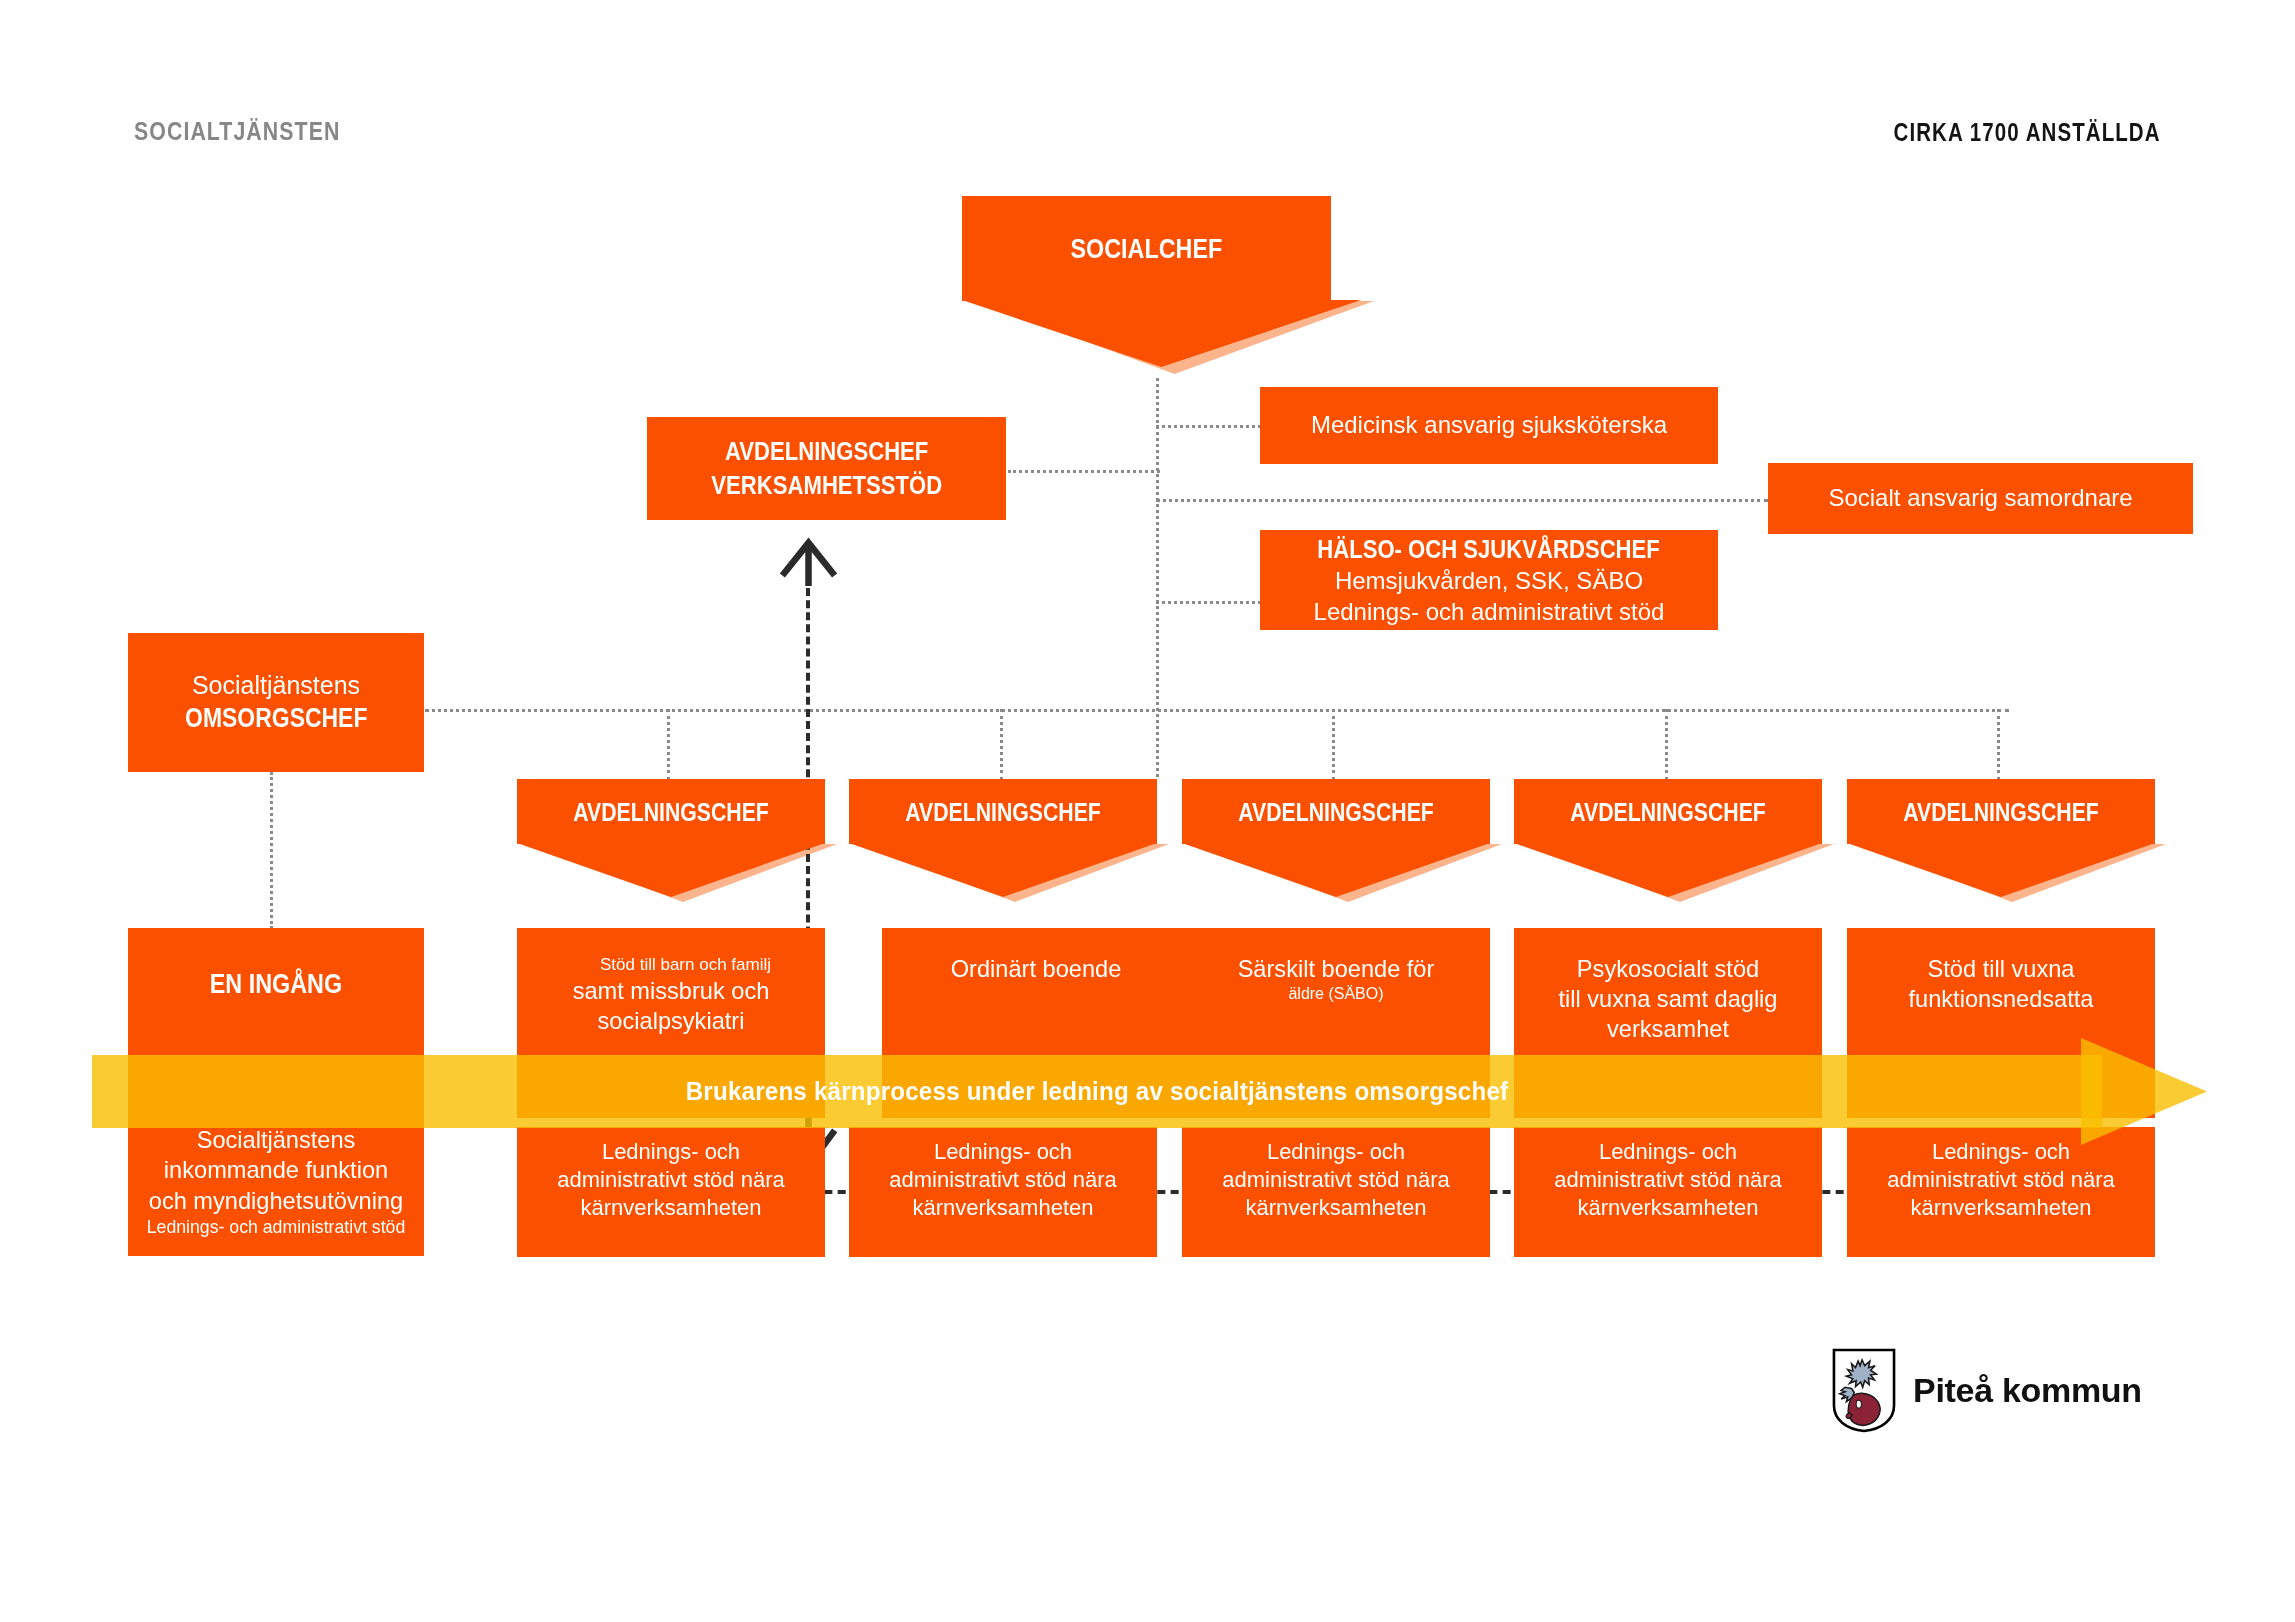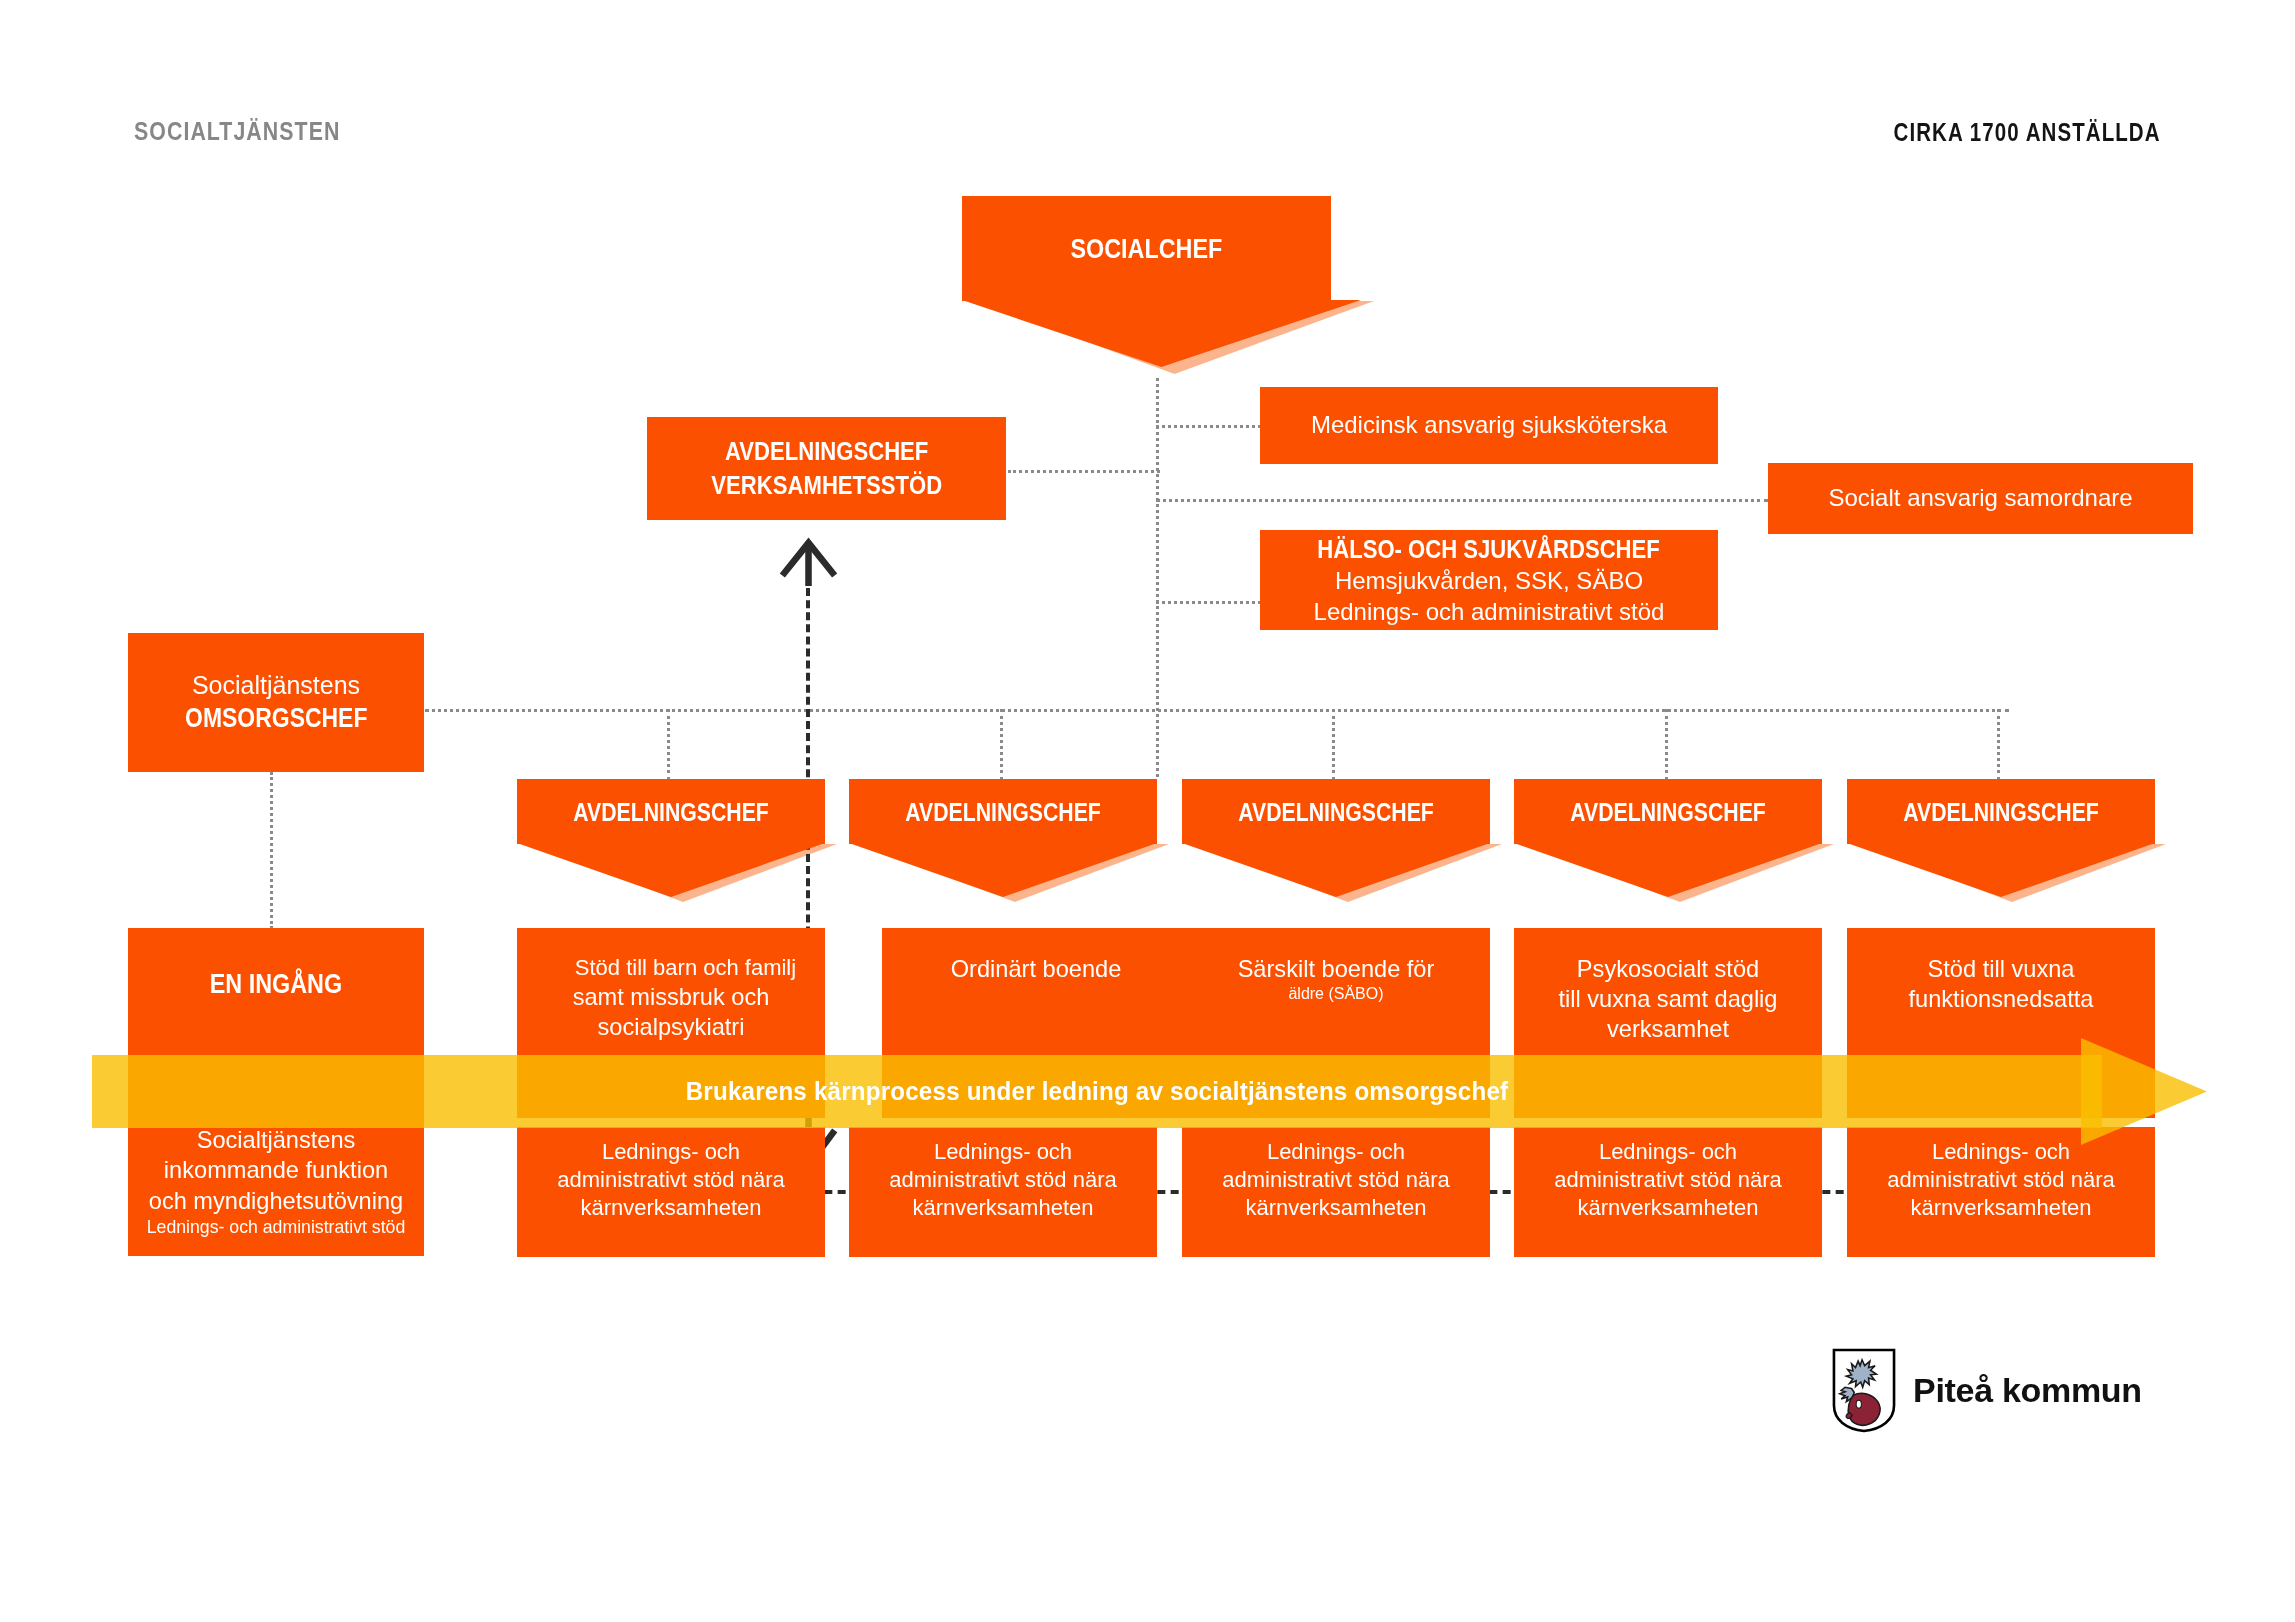--- a/index.html
+++ b/index.html
@@ -186,21 +186,21 @@
     <div style="font-size:17.7px;">Lednings- och administrativt stöd</div>
   </div>
 
   <div id="columns-layer">
       <div class="chev-echo" style="left: 529px; top: 844px; width: 308px; height: 58px;"></div>
       <div class="box" style="left: 517px; top: 779px; width: 308px; height: 65px;">
         <div class="ttl cond" style="font-size: 25px;">AVDELNINGSCHEF</div>
       </div>
       <div class="chev" style="left: 517px; top: 843px; width: 308px; height: 54px;"></div>
       <div class="box" style="left: 517px; top: 928px; width: 308px; height: 190px; justify-content: flex-start; padding-top: 26px;">
-        <div style="font-size: 22px; margin-left: 29px;">Stöd till barn och familj</div>
+        <div style="font-size: 17px; margin-left: 29px;">Stöd till barn och familj</div>
         <div style="font-size: 23.6px;">samt missbruk och</div>
         <div style="font-size: 23.6px;">socialpsykiatri</div>
       </div>
       <div class="box" style="left: 517px; top: 1127px; width: 308px; height: 130px; justify-content: flex-start; padding-top: 10.5px;">
         <div style="font-size: 22px;">Lednings- och</div>
         <div style="font-size: 22px;">administrativt stöd nära</div>
         <div style="font-size: 22px;">kärnverksamheten</div>
       </div>
       <div class="chev-echo" style="left: 861px; top: 844px; width: 308px; height: 58px;"></div>
       <div class="box" style="left: 849px; top: 779px; width: 308px; height: 65px;">

